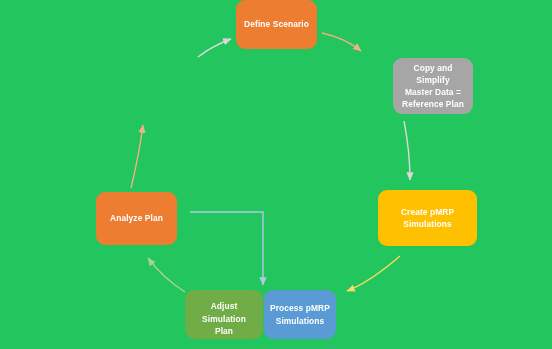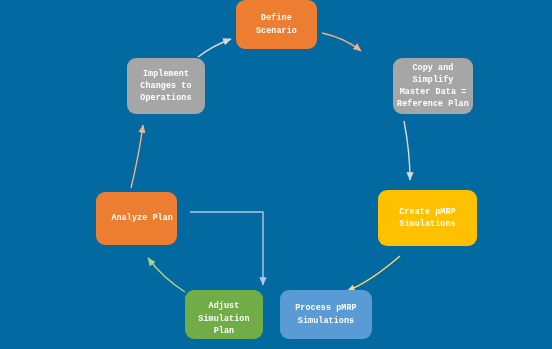--- a/index.html
+++ b/index.html
@@ -7,23 +7,22 @@
     padding: 0;
     background: #ffffff;
   }
   body {
     font-family: "Liberation Sans", sans-serif;
   }
   #canvas {
     position: relative;
     width: 552px;
     height: 349px;
-    background: #0369a1;
+    background: #22c55e;
     overflow: hidden;
-    font-family: Liberation Mono, monospace;
   }
   #arrow-layer {
     position: absolute;
     left: 0;
     top: 0;
     width: 552px;
     height: 349px;
     pointer-events: none;
   }
   .node {
@@ -100,33 +99,28 @@
     <span>Copy and Simplify
 Master Data =
 Reference Plan</span>
   </div>
 
   <div class="node node-create-pmrp" style="left:378px; top:190px; width:99px; height:56px;">
     <span>Create pMRP
 Simulations</span>
   </div>
 
-  <div class="node node-process-pmrp" style="left:264px; top:290px; width:92px; height:49px;margin-left:16px;">
+  <div class="node node-process-pmrp" style="left:264px; top:290px; width:72px; height:49px;">
     <span>Process pMRP
 Simulations</span>
   </div>
 
   <div class="node node-adjust-sim" style="left:185px; top:290px; width:78px; height:49px;align-items:flex-end;">
     <span>Adjust Simulation
 Plan</span>
   </div>
 
-  <div class="node node-analyze-plan" style="left:96px; top:192px; width:81px; height:53px;justify-content:flex-end;">
+  <div class="node node-analyze-plan" style="left:96px; top:192px; width:81px; height:53px;">
     <span>Analyze Plan</span>
   </div>
 
-  <div class="node node-implement" style="left:127px; top:58px; width:78px; height:56px;">
-    <span>Implement
-Changes to
-Operations</span>
-  </div>
 
 </div>
 
 </body></html>

